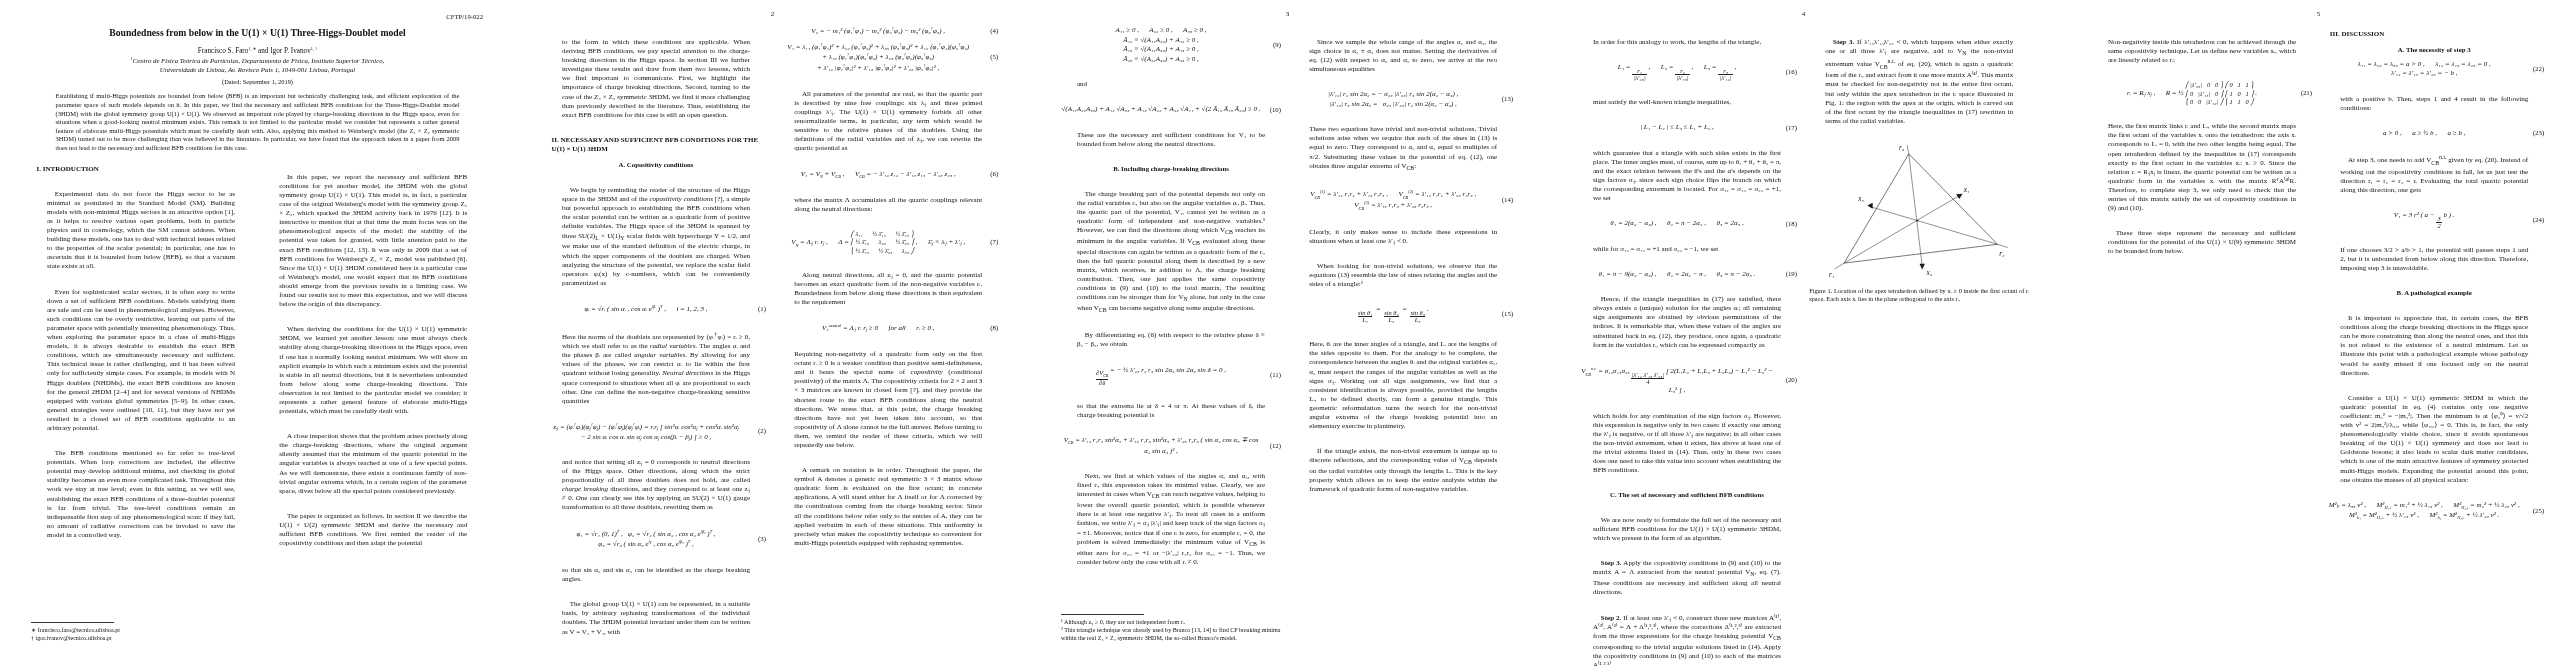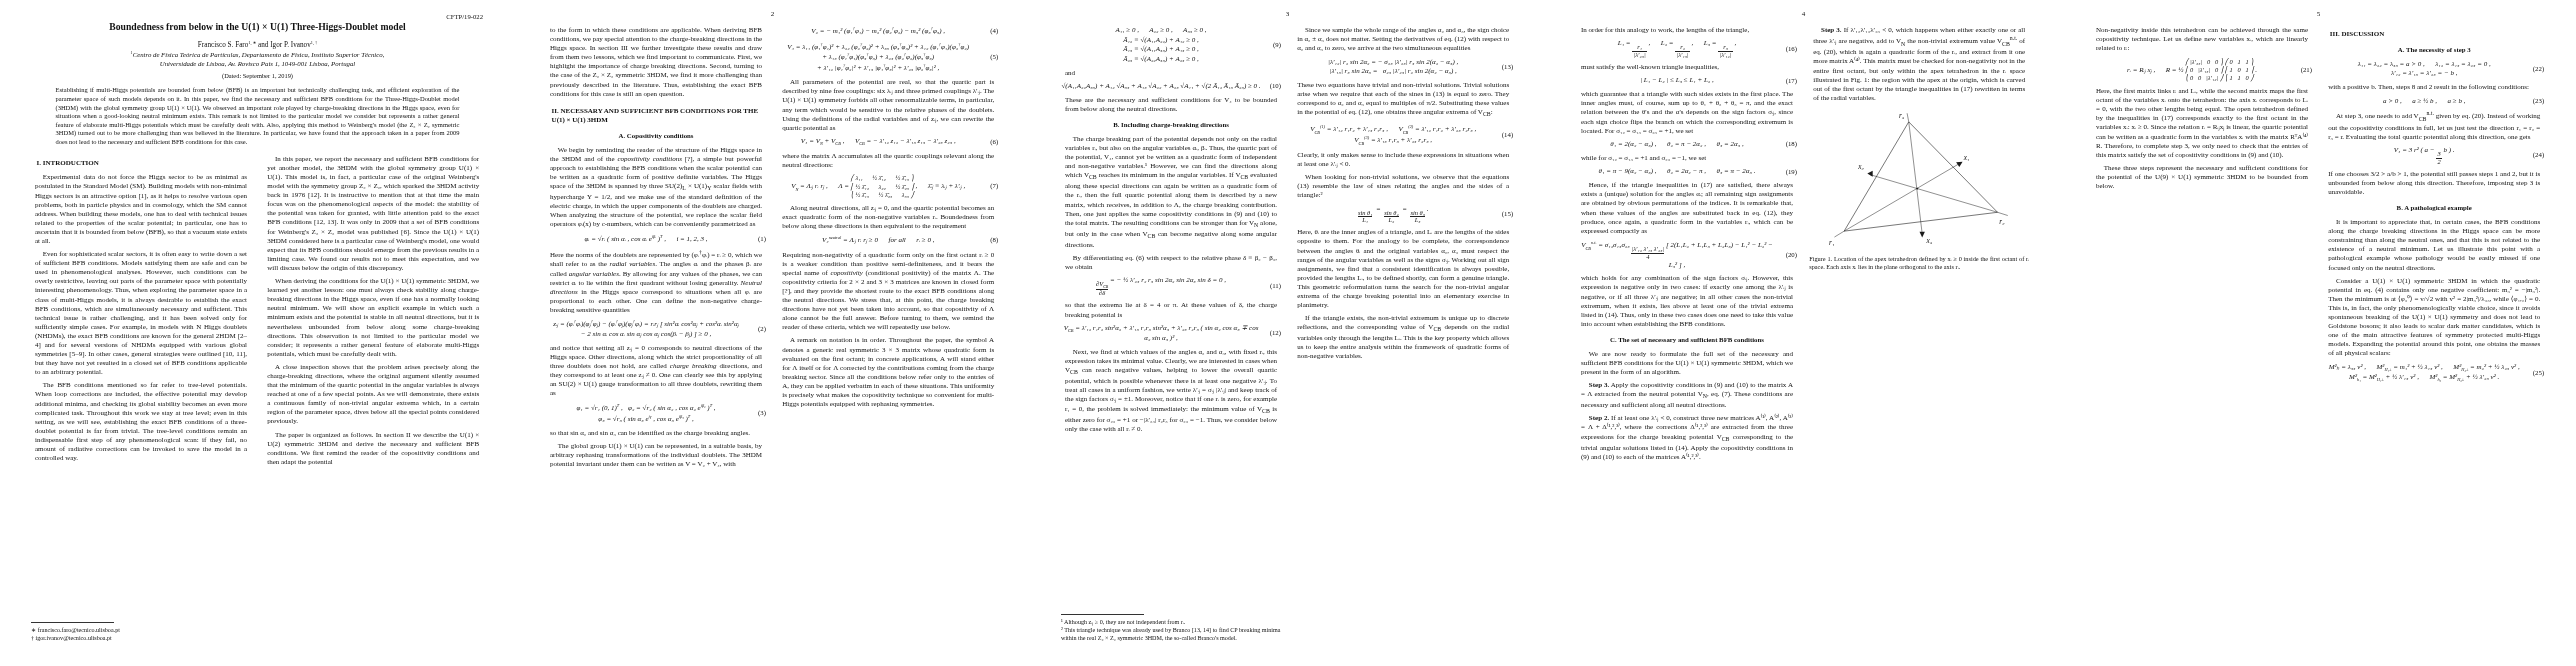--- a/index.html
+++ b/index.html
@@ -2,32 +2,32 @@
 <html style="font-size:9px"><head>
 <meta charset="utf-8">
 <style>
   html,body{margin:0;padding:0}
   body{width:2576px;height:667px;background:#ffffff;position:relative;
        font-family:"Liberation Serif",serif;color:#111;overflow:hidden}
   .page{position:absolute;top:0;width:515px;height:667px;background:#fff;overflow:hidden}
   #pg1{left:0}#pg2{left:515px}#pg3{left:1030px}#pg4{left:1546px}#pg5{left:2061px}
   .pagenum{position:absolute;top:10px;left:0;right:0;text-align:center;font-size:7px}
   .inner{padding:22px 31px 0}
-  #pg1 .inner{padding-top:2px}
+  #pg1 .inner{padding-top:8px}
   .report{position:absolute;top:13.3px;right:32px;font-size:6.7px}
   .title{margin:19px 5.6px 0;text-align:center;font-weight:bold;font-size:9.7px;line-height:1.25}
   .authors{text-align:center;font-size:7.2px;margin-top:7.2px}
   .authors sup{font-size:60%}
   .affil{text-align:center;font-style:italic;font-size:6.8px;line-height:1.35}
   .affil sup{font-size:60%}
   .dated{text-align:center;font-size:6.4px;margin-top:3.9px}
   .abstract{margin:7.2px 24.5px 4.4px;font-size:6.5px;line-height:1.32;text-align:justify}
   .cols{display:flex;gap:12.2px}
   .col{width:220px;font-size:7px;line-height:1.3;text-align:justify}
-  p.t{margin:4px;text-indent:7.8px}
+  p.t{margin:16px;text-indent:7.8px}
   p.nt{text-indent:0}
   .sec{font-weight:bold;text-align:left;font-size:7px;margin:7.8px 5.6px 5.6px;line-height:1.3}
   .subsec{font-weight:bold;text-align:center;font-size:6.8px;margin:7.2px 4.4px 5px}
   .eq{display:flex;align-items:center;gap:3.3px;margin:4.4px 0}
   .eqb{flex:1;text-align:center;font-style:italic;line-height:1.35}
   .eqb sub{font-size:62%}
   .eqb sup{font-size:62%}
   .eqn{width:16.7px;text-align:right;font-style:normal;font-size:6.8px;flex:none}
   .fr{display:inline-flex;flex-direction:column;vertical-align:-0.55em;text-align:center;
       line-height:1.05;font-size:0.92em}
@@ -293,30 +293,30 @@
   <div class="pagenum">5</div>
   <div class="inner">
     <div class="cols">
       <div class="col">
         <p class="t nt">Non-negativity inside this tetrahedron can be achieved through the same copositivity technique. Let us define new variables xᵢ, which are linearly related to rᵢ:</p>
         <div class="eq">
           <span class="eqb">rᵢ = Rᵢⱼ xⱼ ,   R = ½ <span class="mtx">⎛ |λ′₂₃| &nbsp; 0 &nbsp; 0 ⎞<br>⎜ 0 &nbsp; |λ′₁₃| &nbsp; 0 ⎟<br>⎝ 0 &nbsp; 0 &nbsp; |λ′₁₂| ⎠</span> <span class="mtx">⎛ 0 &nbsp; 1 &nbsp; 1 ⎞<br>⎜ 1 &nbsp; 0 &nbsp; 1 ⎟<br>⎝ 1 &nbsp; 1 &nbsp; 0 ⎠</span> .</span>
           <span class="eqn">(21)</span>
         </div>
         <p class="t nt">Here, the first matrix links rᵢ and Lᵢ, while the second matrix maps the first octant of the variables xᵢ onto the tetrahedron: the axis xᵢ corresponds to Lᵢ = 0, with the two other lengths being equal. The open tetrahedron defined by the inequalities in (17) corresponds exactly to the first octant in the variables xᵢ: xᵢ ≥ 0. Since the relation rᵢ = Rᵢⱼxⱼ is linear, the quartic potential can be written as a quadratic form in the variables xᵢ with the matrix RᵀA⁽⁴⁾R. Therefore, to complete step 3, we only need to check that the entries of this matrix satisfy the set of copositivity conditions in (9) and (10).</p>
-        <p class="t">These three steps represent the necessary and sufficient conditions for the potential of the U(9) × U(1) symmetric 3HDM to be bounded from below.</p>
+        <p class="t">These three steps represent the necessary and sufficient conditions for the potential of the U(1) × U(9) symmetric 3HDM to be bounded from below.</p>
       </div>
       <div class="col">
         <div class="sec">III. DISCUSSION</div>
         <div class="subsec">A. The necessity of step 3</div>
         <div class="eq">
           <span class="eqb">λ₁₁ = λ₂₂ = λ₃₃ = a &gt; 0 ,   λ₁₂ = λ₁₃ = λ₂₃ = 0 ,<br>λ′₁₂ = λ′₁₃ = λ′₂₃ = − b ,</span>
           <span class="eqn">(22)</span>
         </div>
-        <p class="t nt">with a positive b. Then, steps 8 and 2 result in the following conditions:</p>
+        <p class="t nt">with a positive b. Then, steps 1 and 4 result in the following conditions:</p>
         <div class="eq">
           <span class="eqb">a &gt; 0 ,   a ≥ ½ b ,   a ≥ b ,</span>
           <span class="eqn">(23)</span>
         </div>
         <p class="t">At step 3, one needs to add V<sub>CB</sub><sup>n.t.</sup> given by eq. (20). Instead of working out the copositivity conditions in full, let us just test the direction r₁ = r₂ = r₃ = r. Evaluating the total quartic potential along this direction, one gets</p>
         <div class="eq">
           <span class="eqb">V₄ = 3 r² ( a − <span class="fr">
                 <span class="nu">3</span>
                 <span class="de">2</span>
               </span> b ) .</span>

